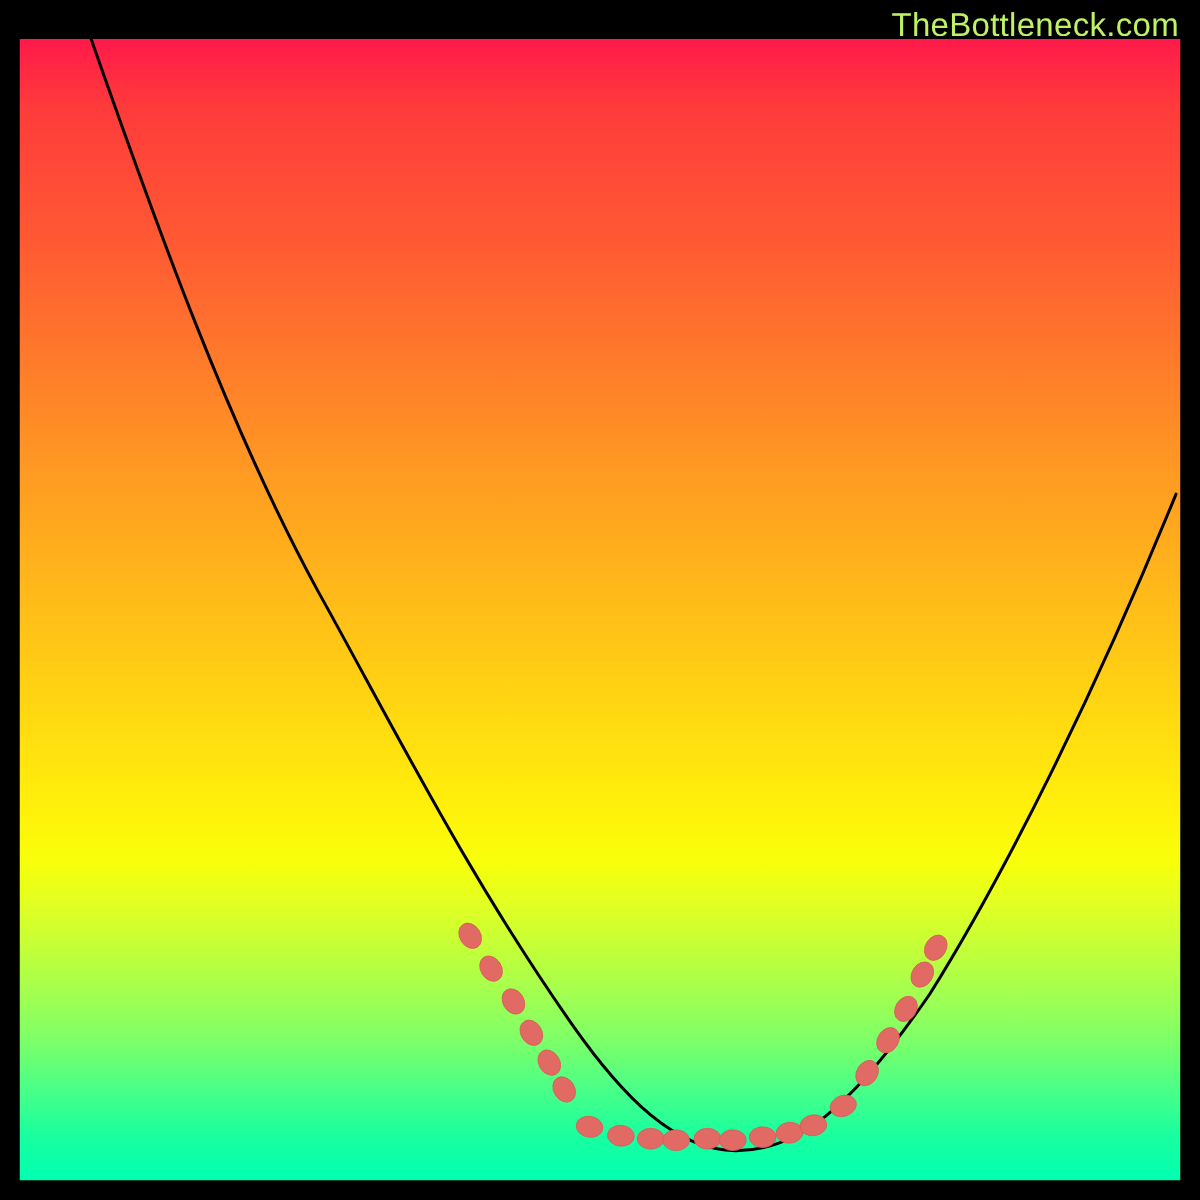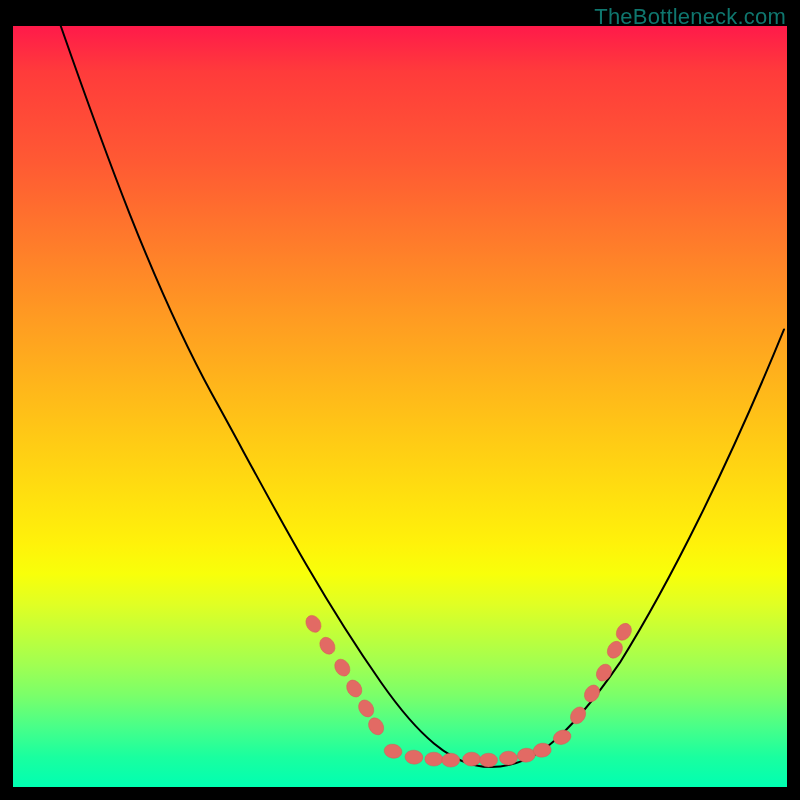--- a/index.html
+++ b/index.html
@@ -36,21 +36,21 @@
       #7aff6a 88%,
       #4aff88 92%,
       #1aff9f 96%,
       #00ffb2 100%
     );
   }
   .watermark {
     position: absolute;
     top: 4px;
     right: 14px;
-    color: #0f766e;
+    color: #bef264;
     font-size: 22px;
     font-weight: 500;
     letter-spacing: 0.2px;
     user-select: none;
   }
   svg.curve {
     position: absolute;
     inset: 0;
     width: 100%;
     height: 100%;

